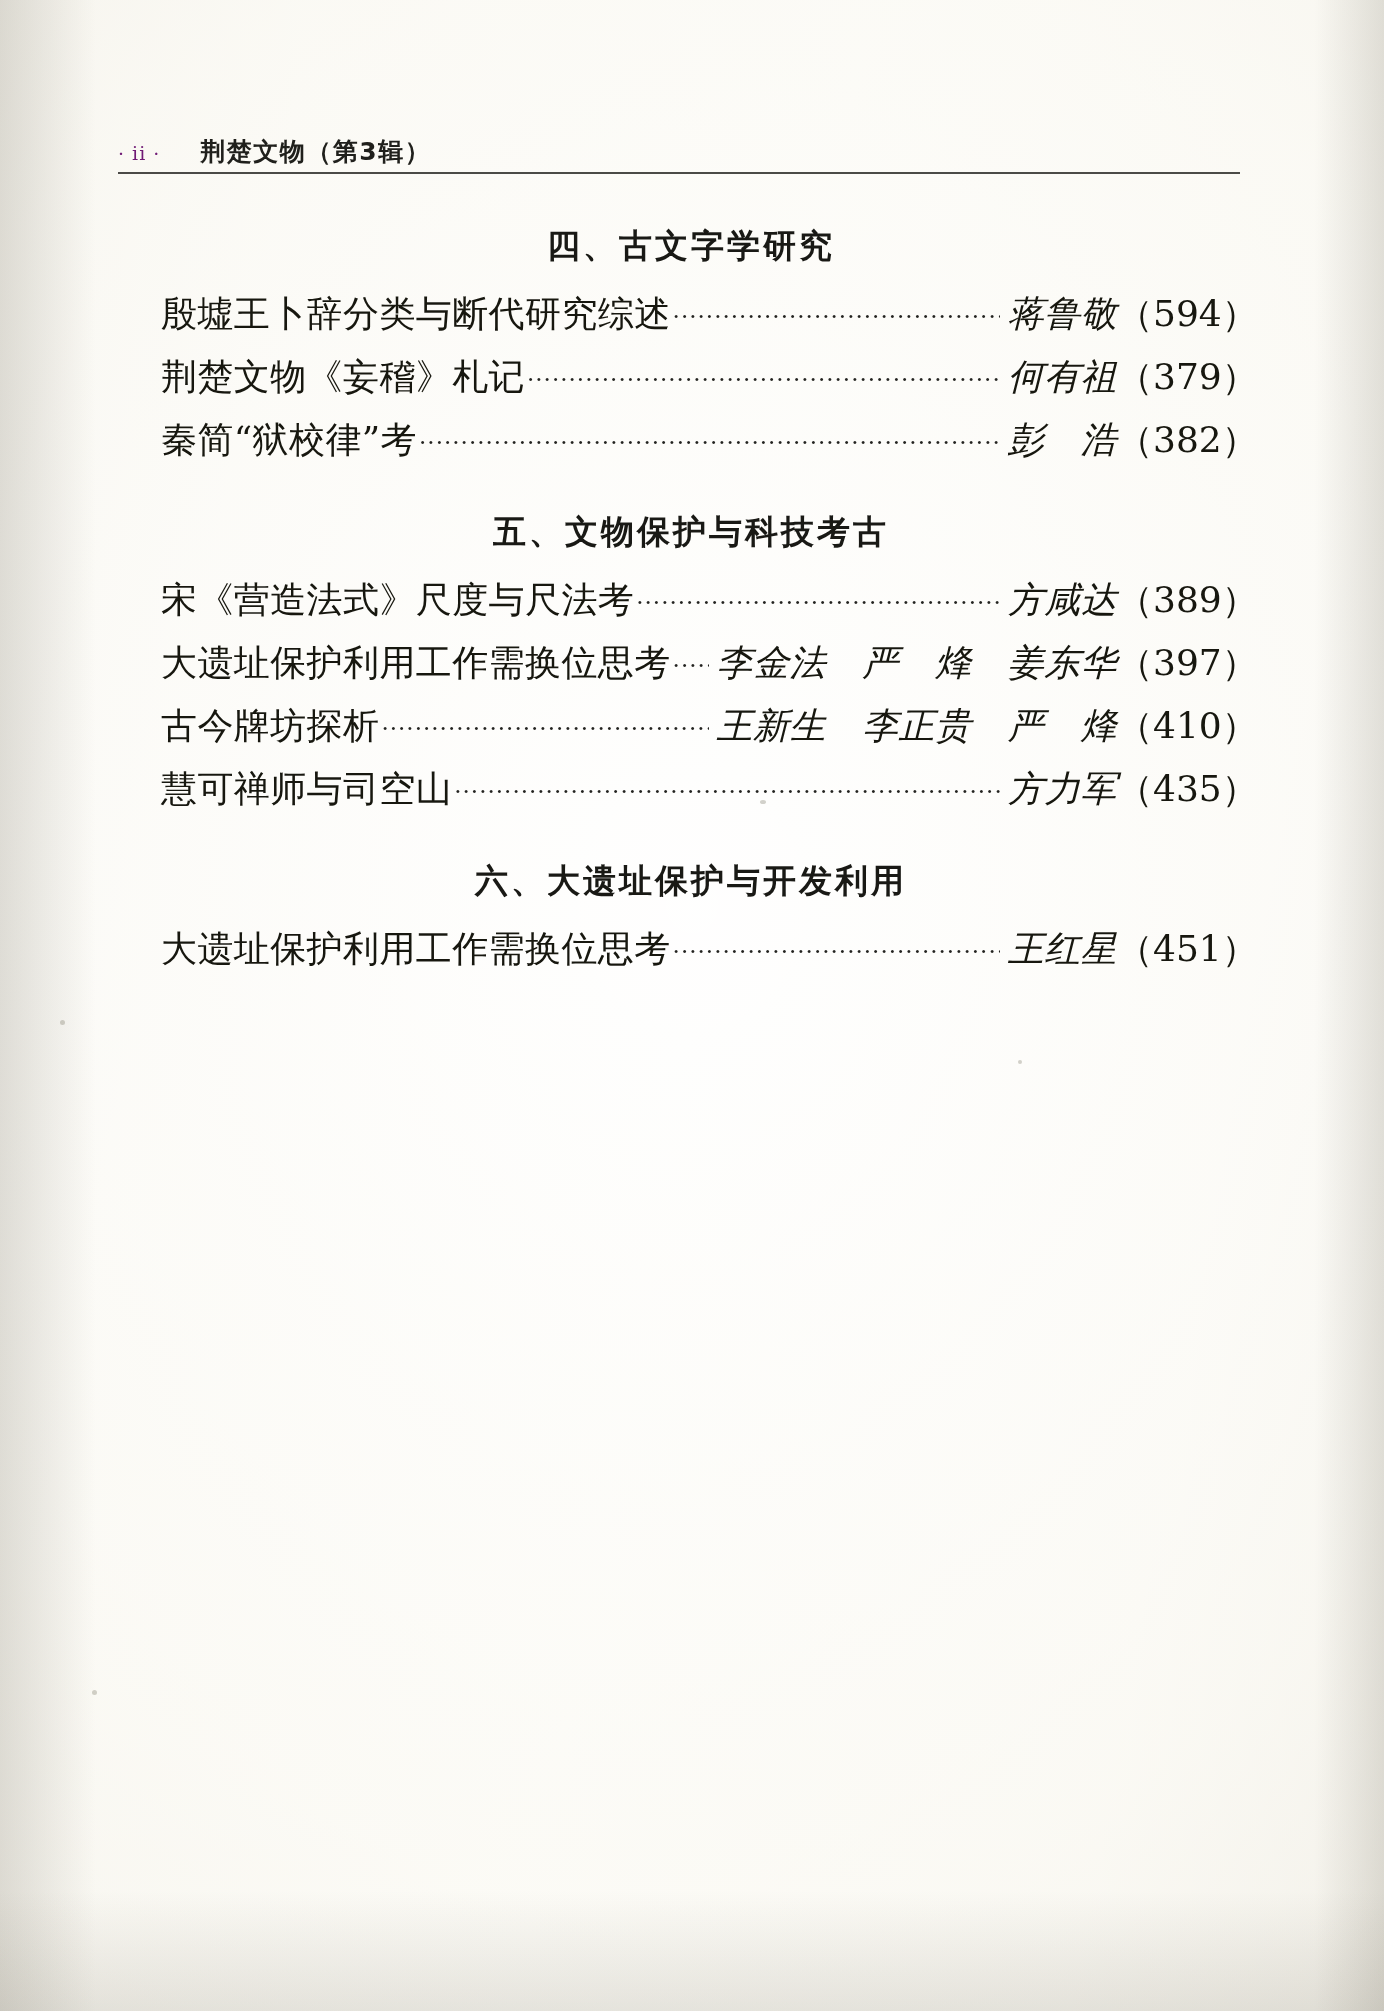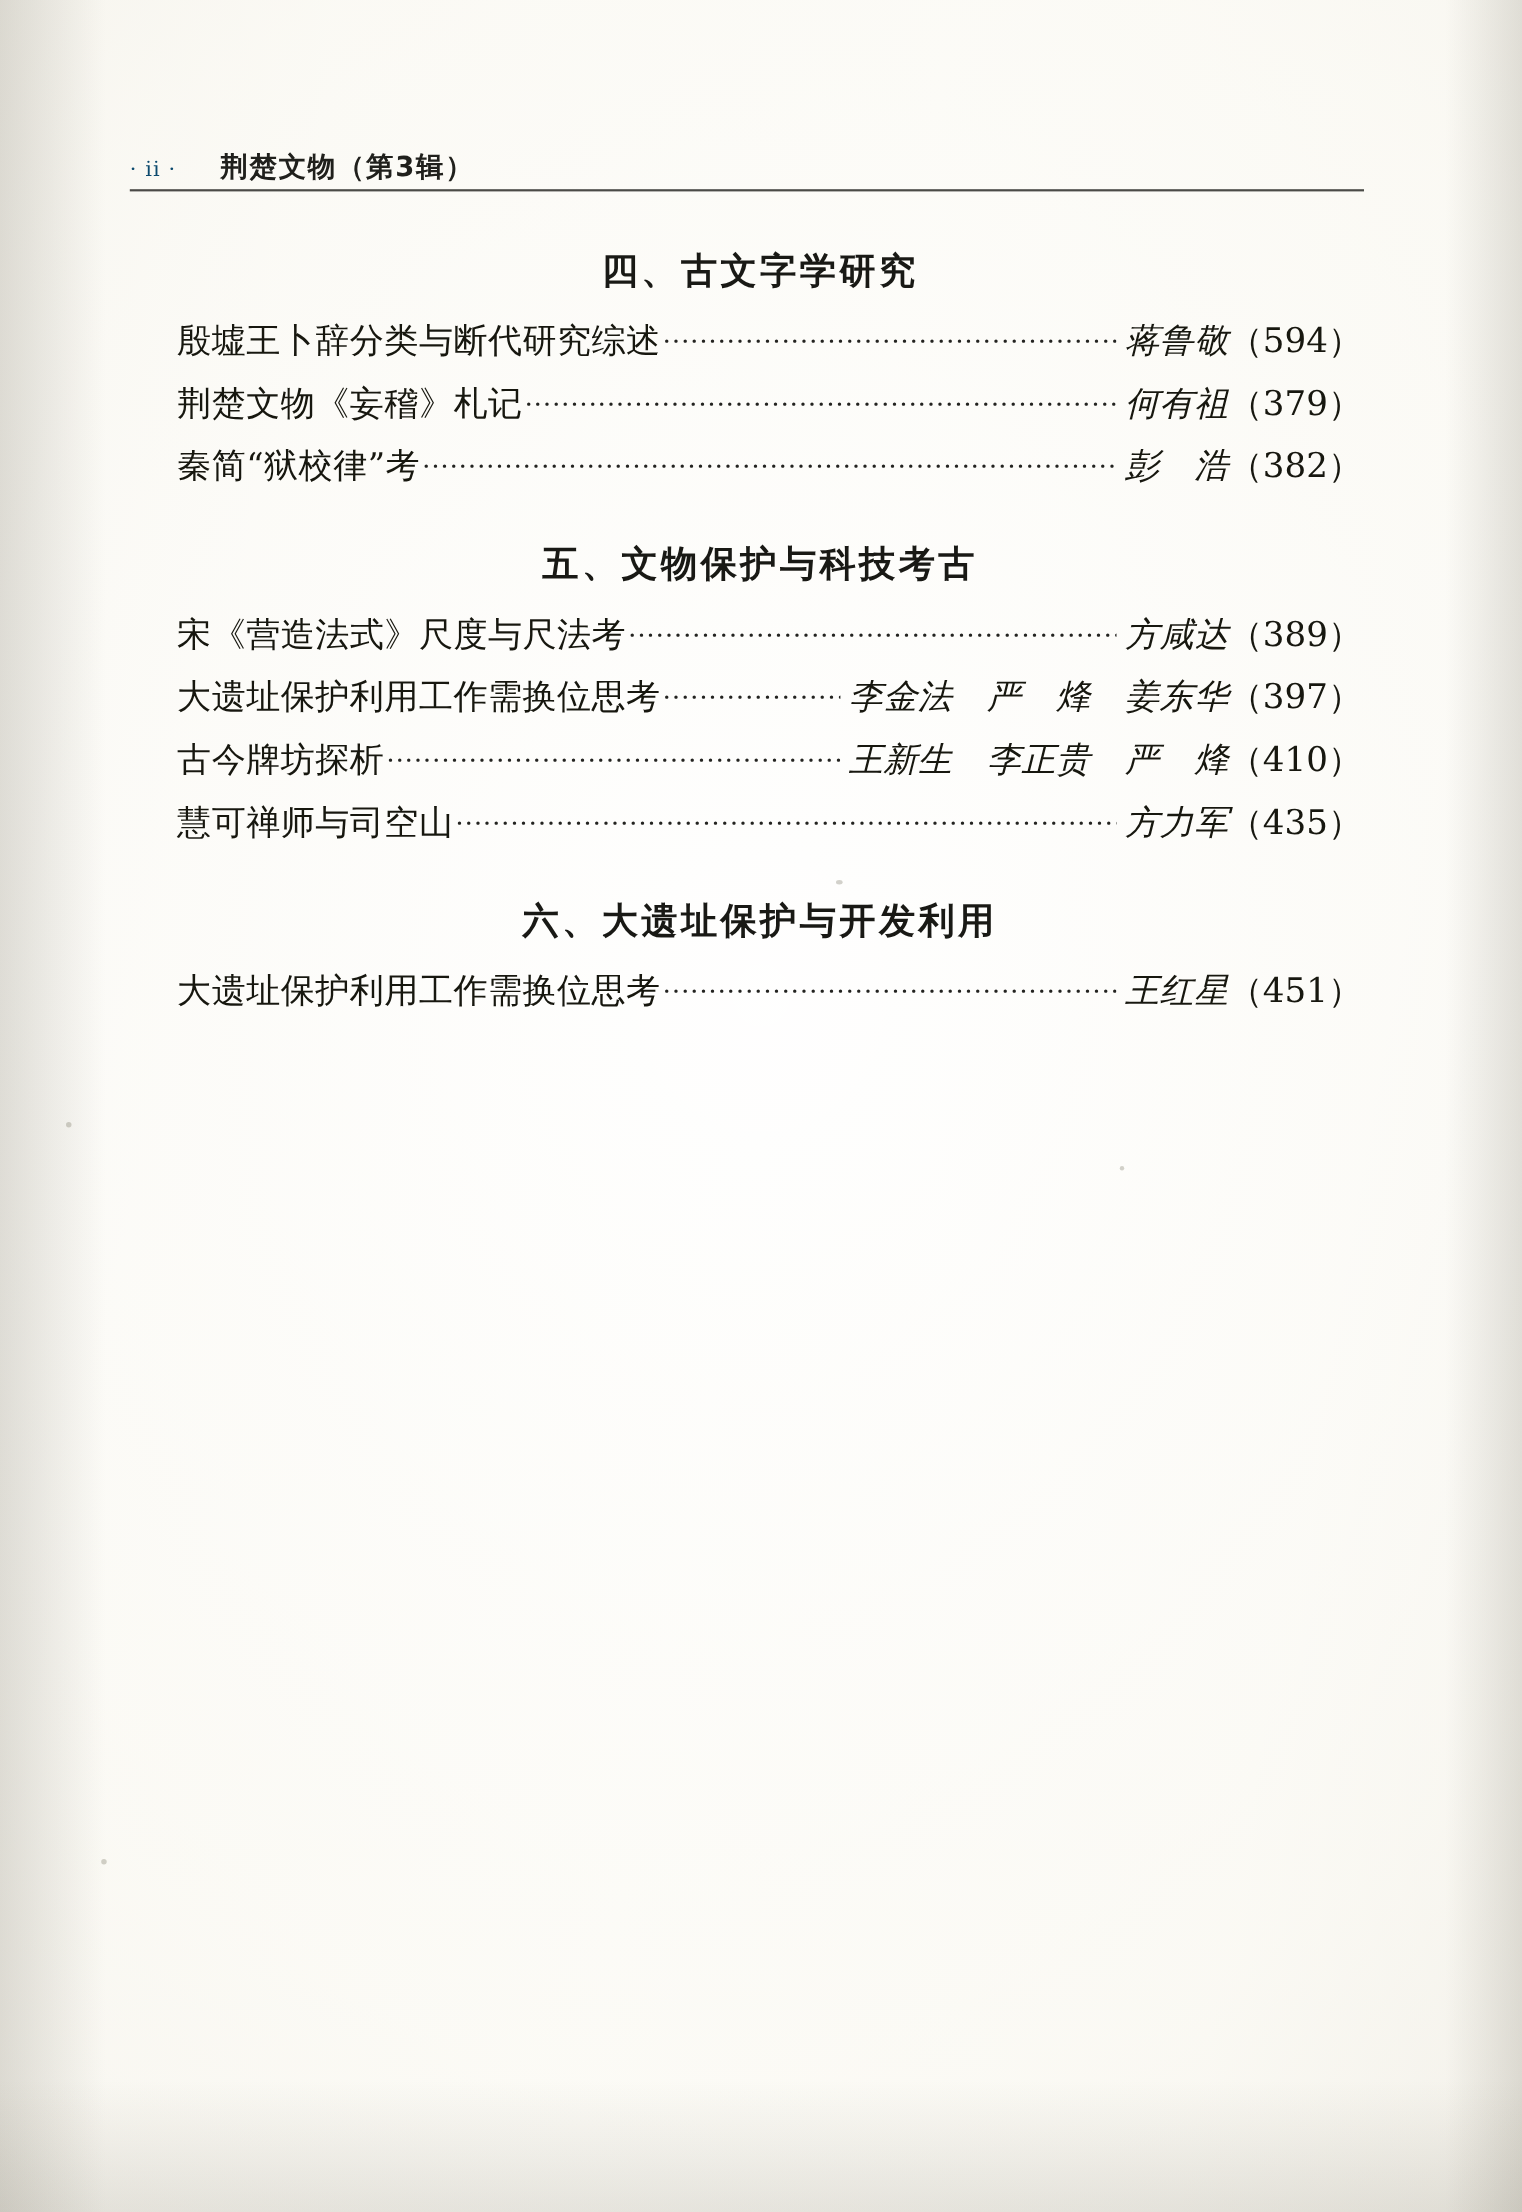--- a/index.html
+++ b/index.html
@@ -57,21 +57,21 @@
     top: 135px;
     left: 0;
     width: 1130px;
     display: flex;
     align-items: baseline;
     color: #1d1d1b;
   }
   .runhead .folio {
     font-size: 19px;
     letter-spacing: 1px;
-    color: #0c4a6e;
+    color: #701a75;
     font-family: "DejaVu Serif", serif;
   }
   .runhead .booktitle {
     margin-left: 40px;
     font-size: 25px;
     letter-spacing: 1.5px;
     color: #20201c;
     font-family: "DejaVu Sans", sans-serif;
     font-weight: 600;
   }
@@ -103,21 +103,21 @@
     padding-top: 12px;
   }
   .section:not(:first-child) .section-title {
     padding-top: 30px;
   }
   .entry {
     display: flex;
     align-items: baseline;
     width: 1060px;
     margin: 0 auto 18px auto;
-    font-size: 31px;
+    font-size: 36px;
     color: #17170f;
     line-height: 1.25;
     white-space: nowrap;
   }
   .entry .etitle {
     flex: 0 0 auto;
     letter-spacing: 0.4px;
   }
   .entry .leader {
     flex: 1 1 auto;

